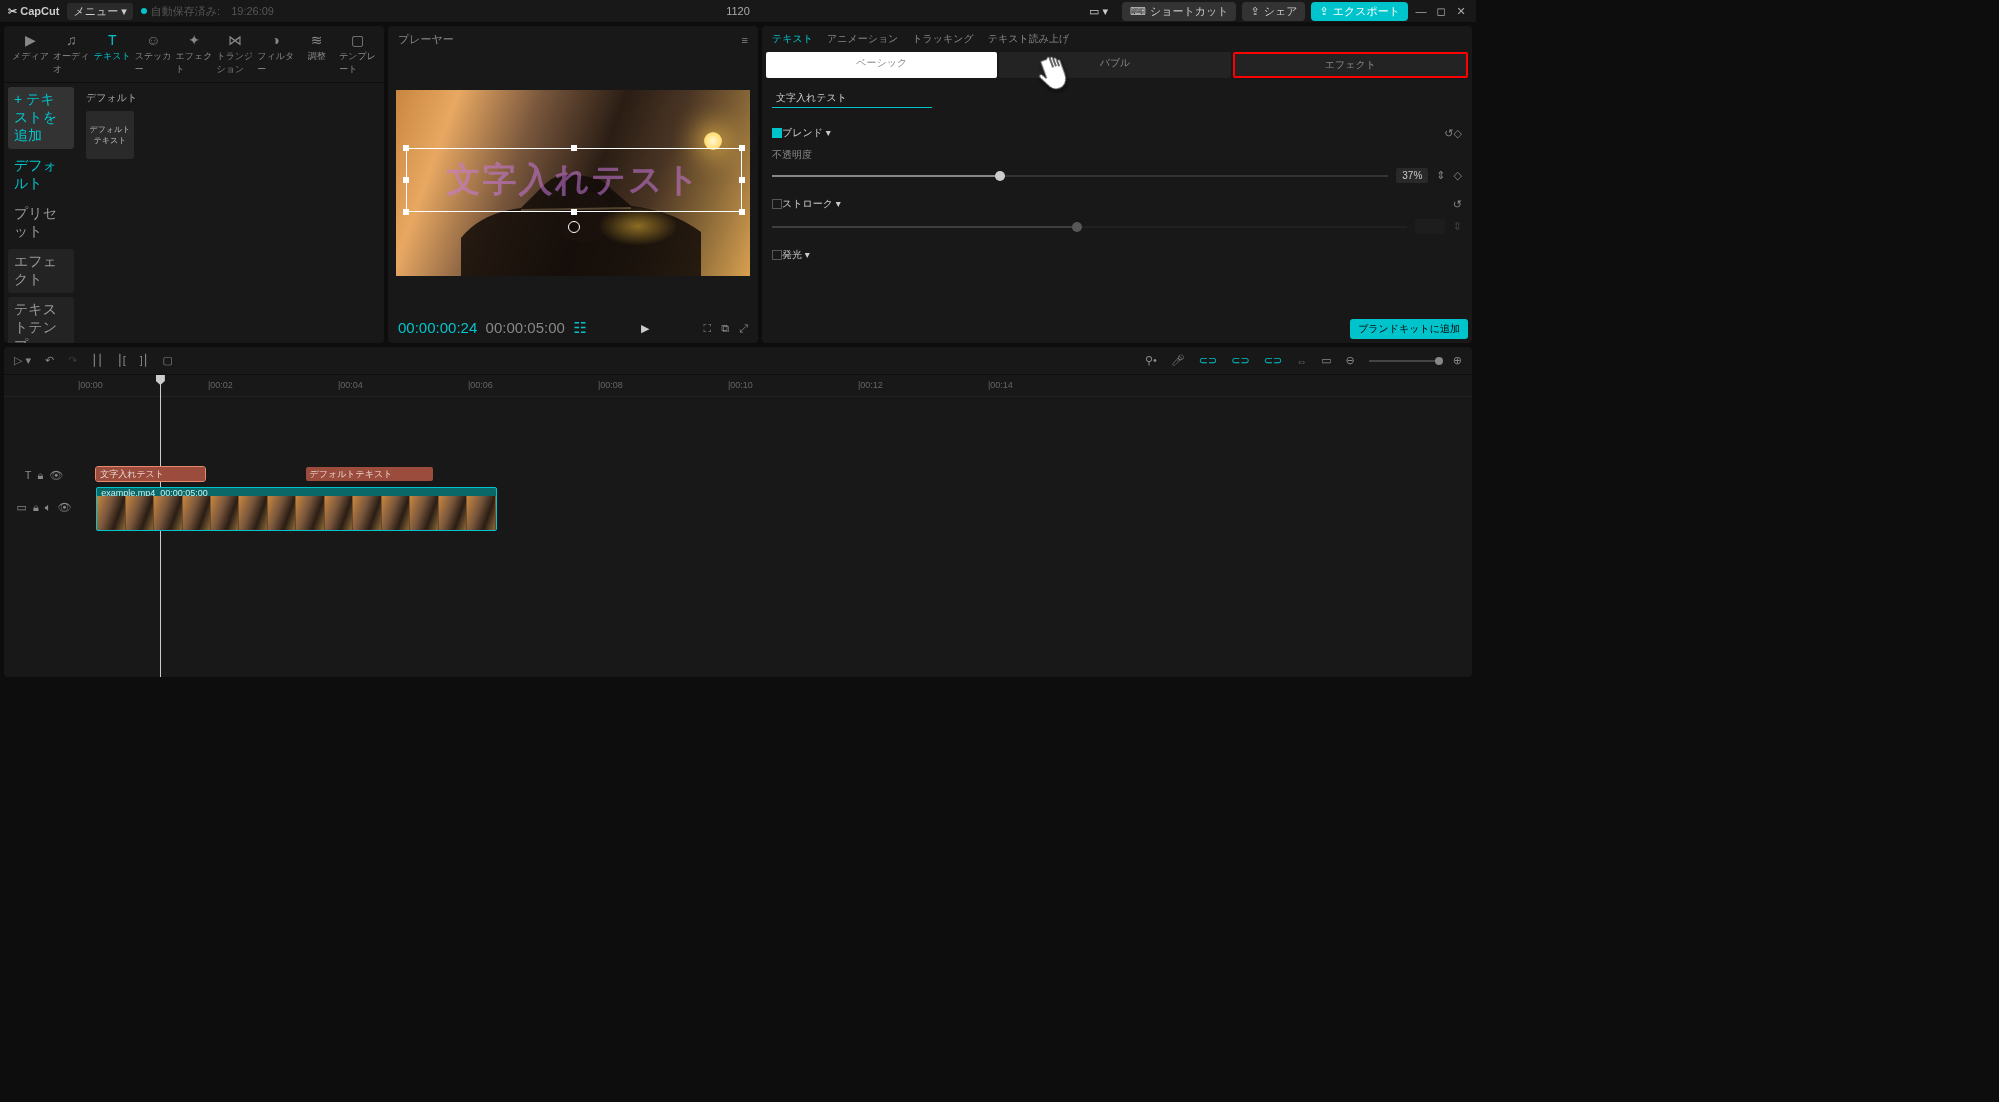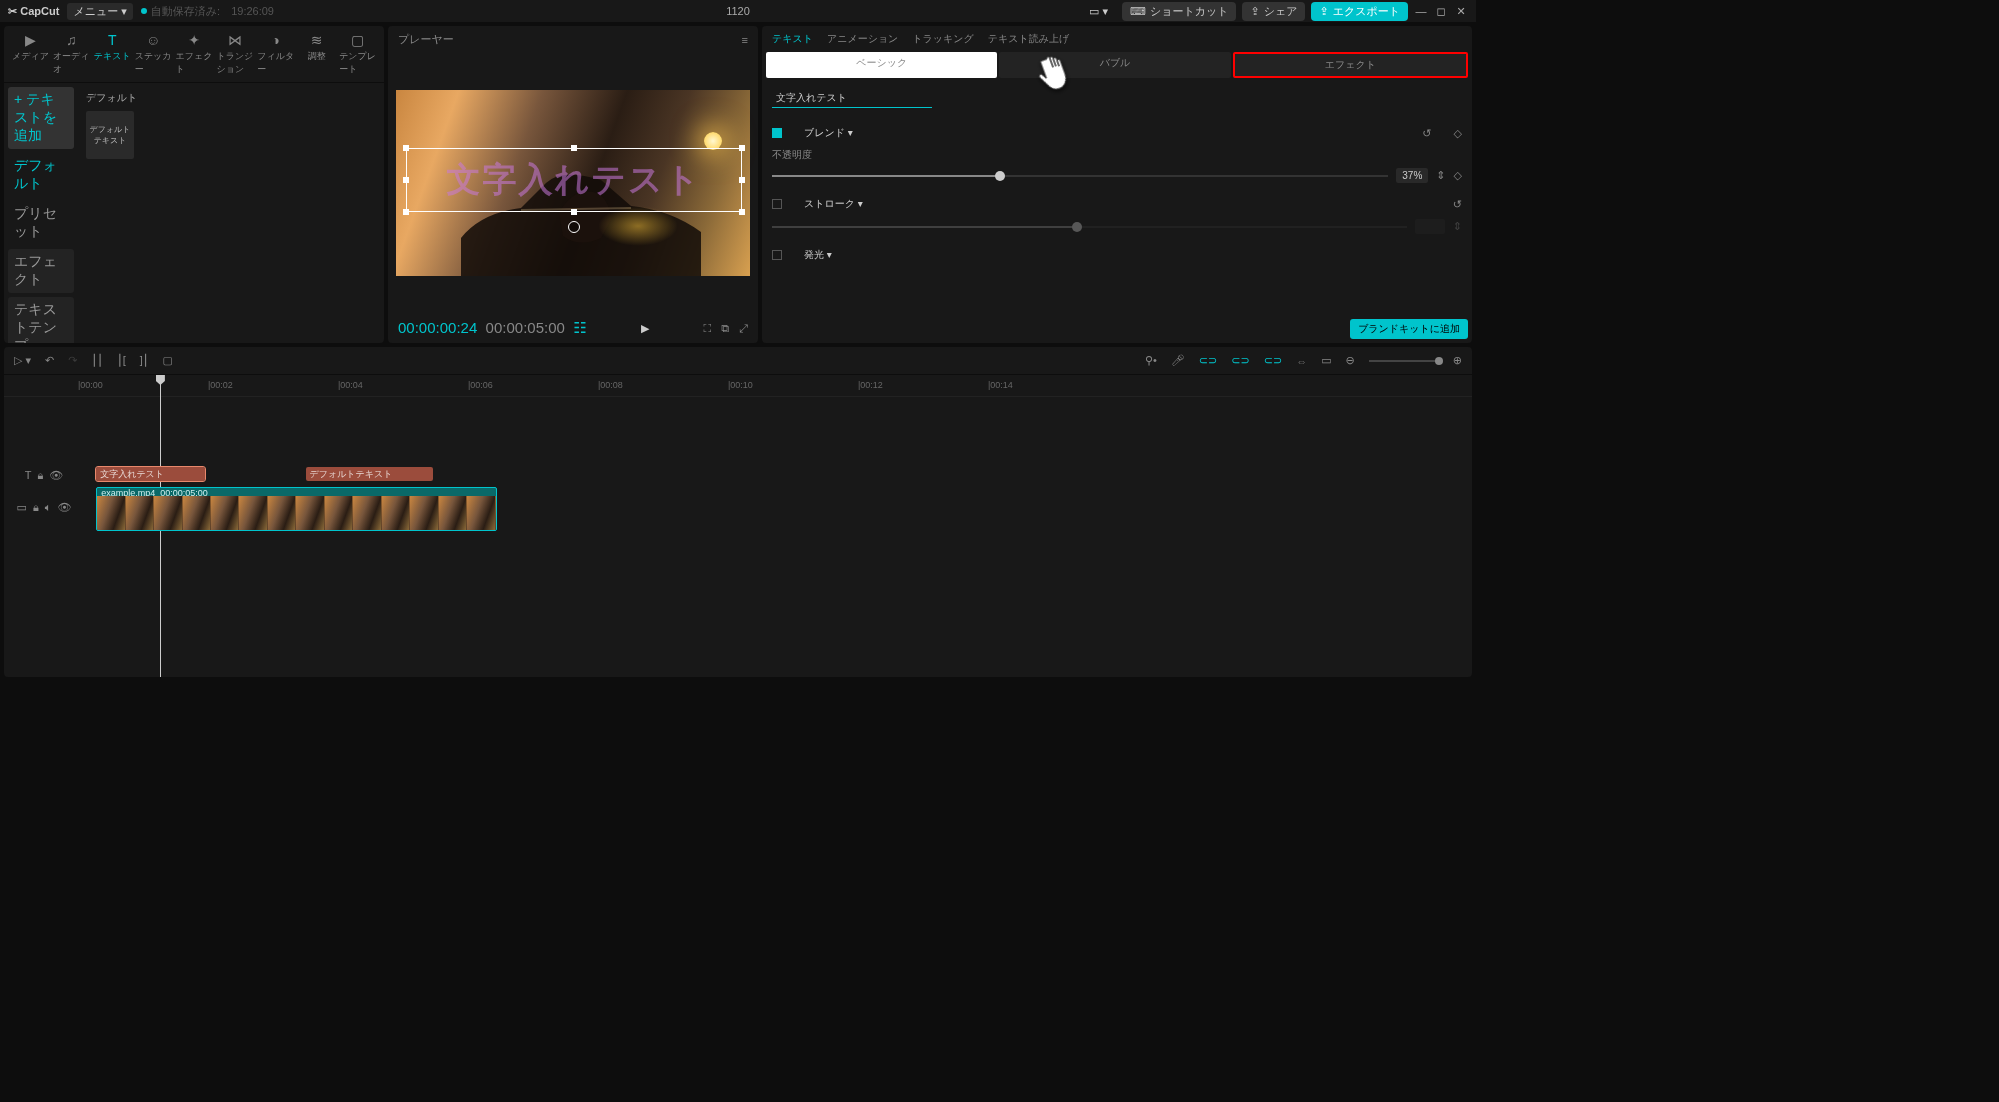--- a/index.html
+++ b/index.html
@@ -62,21 +62,21 @@
 .right-panel { flex: 1; display: flex; flex-direction: column; }
 .right-tabs { display: flex; padding: 6px 10px; gap: 14px; }
 .right-tab { cursor: pointer; font-size: 10px; }
 .right-tab.active { color: #00c4cc; }
 .subtab-row { display: flex; padding: 0 4px; gap: 2px; }
 .subtab { flex: 1; padding: 4px; background: #232323; text-align: center; cursor: pointer; font-size: 10px; border-radius:2px;}
 .subtab.active { background: #ffffff; }
 .subtab-highlight { position: relative; border: 2.5px solid #ff0000; }
 .right-body { padding: 10px; flex: 1; overflow: auto; position:relative;}
 .text-input { width: 160px; padding: 4px; background: transparent; border: none; border-bottom: 1px solid #00c4cc; color: #ccc; font-size: 10px; outline:none; margin-bottom: 18px;}
-.prop-row { display: flex; align-items: center; margin-bottom: 8px; gap: 22px; }
+.prop-row { display: flex; align-items: center; margin-bottom: 8px; gap: 0; }
 .prop-label { flex: 1; font-size: 10px; color:#ccc;}
 .prop-sublabel { font-size:10px; color:#888; margin-bottom:6px;}
 .chk { width: 10px; height: 10px; border: 1px solid #555; display: inline-block; }
 .chk.on { background: #00c4cc; border-color:#00c4cc; }
 .reset-ico { cursor:pointer; color:#888; font-size:11px;}
 .slider-row { display:flex; align-items:center; gap:8px; margin-bottom:14px;}
 .slider { flex: 1; height: 2px; background: #333; position: relative; cursor:pointer;}
 .slider .fill { position: absolute; left: 0; top: 0; height: 100%; background: #888; }
 .slider .thumb { position: absolute; top: -4px; width: 10px; height: 10px; background: #ccc; border-radius: 50%; margin-left:-5px;}
 .val-box { background: #292929; padding: 2px 6px; border-radius: 2px; font-size: 10px; color:#ccc; min-width:30px; text-align:center;}

